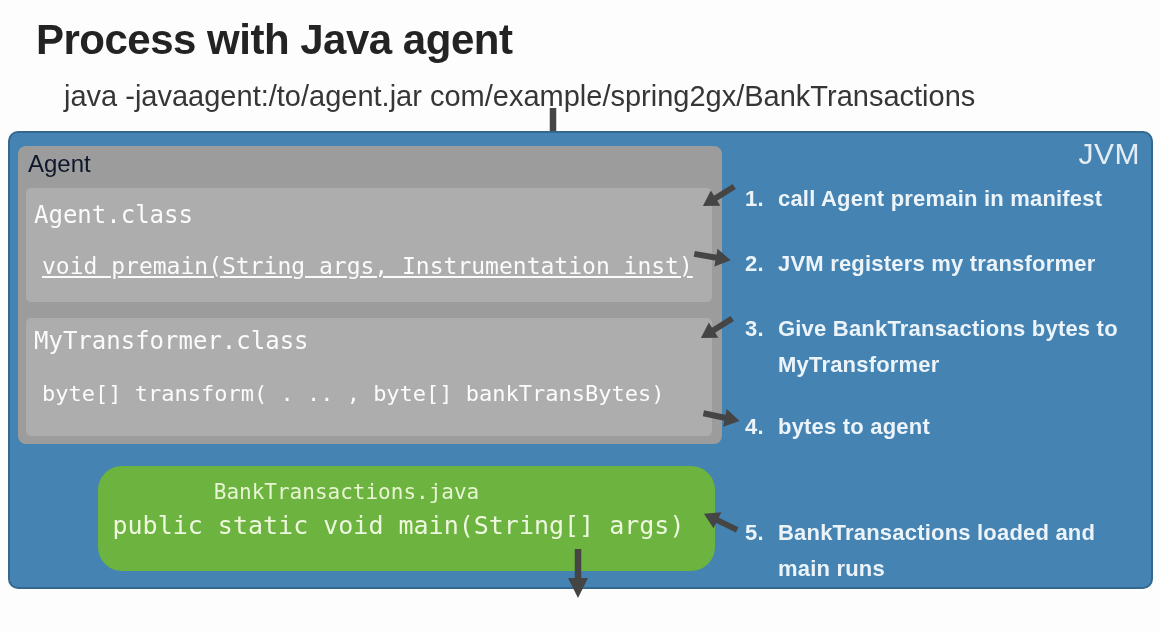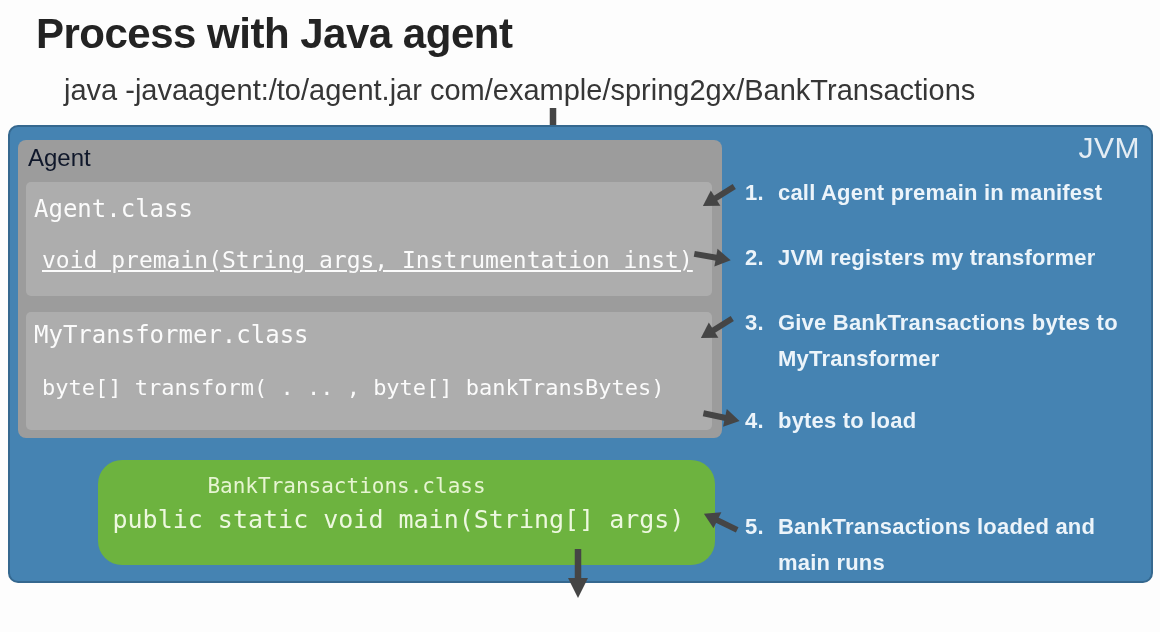--- a/index.html
+++ b/index.html
@@ -1,20 +1,20 @@
 <!DOCTYPE html>
 <html><head>
 <meta charset="utf-8">
 <style>
   html,body{margin:0;padding:0;background:#ffffff;}
   .stage{
     position:relative;width:1160px;height:632px;overflow:hidden;
     background:#fdfdfd;font-family:"Liberation Sans",sans-serif;
   }
-  .abs{position:absolute;}
+  .abs{position:absolute;margin-top:6px;}
   .title{
     left:36px;top:10px;font-size:42px;font-weight:bold;color:#232323;
     letter-spacing:-0.5px;white-space:pre;
   }
   .command{
     left:64px;top:74px;font-size:29px;color:#363636;white-space:pre;
   }
   .jvm-box{
     left:8px;top:125px;width:1141px;height:454px;
     background:#4583b2;border:2px solid #35688f;border-radius:10px;
@@ -83,21 +83,21 @@
 
   <div class="abs class-card card1"></div>
   <div class="abs mono class-name1">Agent.class</div>
   <div class="abs mono class-sig1">void premain(String args, Instrumentation inst)</div>
 
   <div class="abs class-card card2"></div>
   <div class="abs mono class-name2">MyTransformer.class</div>
   <div class="abs mono class-sig2">byte[] transform( . .. , byte[] bankTransBytes)</div>
 
   <div class="abs green-box">
-    <div class="mono g1">BankTransactions.class</div>
+    <div class="mono g1">BankTransactions.java</div>
     <div class="mono g2">public static void main(String[] args)</div>
   </div>
 
   <div class="abs step s1">
     <span class="step-num">1.</span>
     <span class="step-lines">
         <span>call Agent premain in manifest</span>
       </span>
   </div>
   <div class="abs step s2">
@@ -109,21 +109,21 @@
   <div class="abs step s3">
     <span class="step-num">3.</span>
     <span class="step-lines">
       <span>Give BankTransactions bytes to</span>
       <span>MyTransformer</span>
     </span>
   </div>
   <div class="abs step s4">
     <span class="step-num">4.</span>
     <span class="step-lines">
-      <span>bytes to load</span>
+      <span>bytes to agent</span>
     </span>
   </div>
   <div class="abs step s5">
     <span class="step-num">5.</span>
     <span class="step-lines">
       <span>BankTransactions loaded and</span>
       <span>main runs</span>
     </span>
   </div>
 

